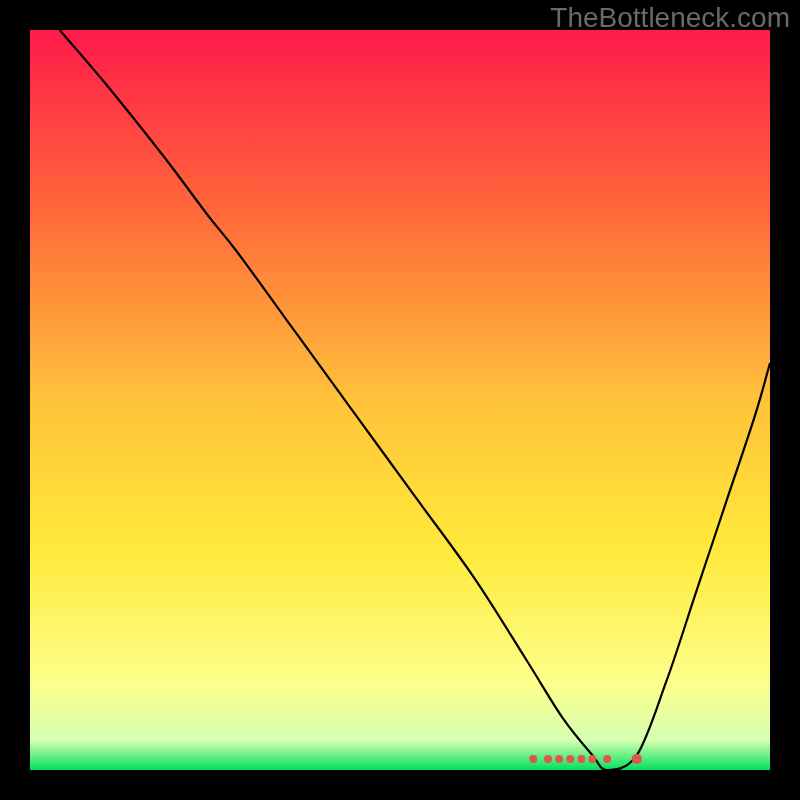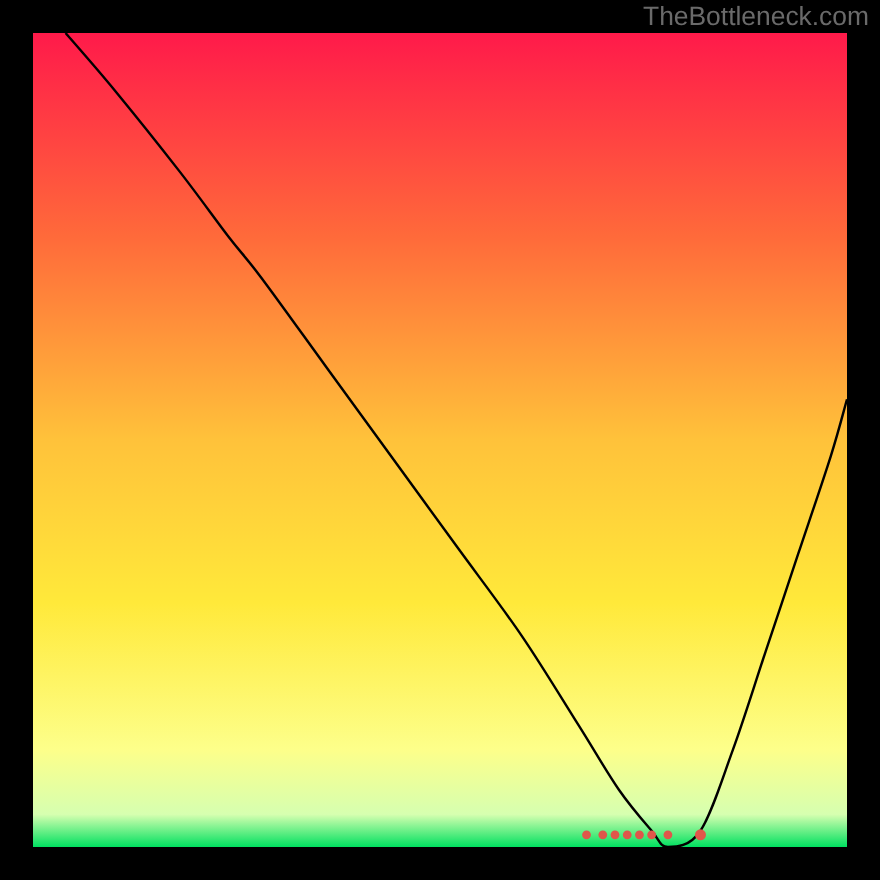--- a/index.html
+++ b/index.html
@@ -14,21 +14,21 @@
     position: relative;
     width: 800px;
     height: 800px;
     background: #000;
   }
   .watermark {
     position: absolute;
     top: 2px;
     right: 10px;
     color: #6a6a6a;
-    font-size: 24px;
+    font-size: 28px;
     font-weight: 500;
   }
   .plot {
     position: absolute;
     left: 30px;
     top: 30px;
     width: 740px;
     height: 740px;
     background: #000;
   }

